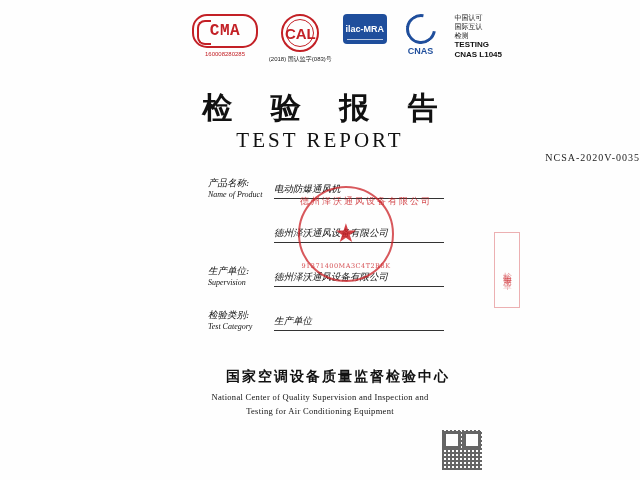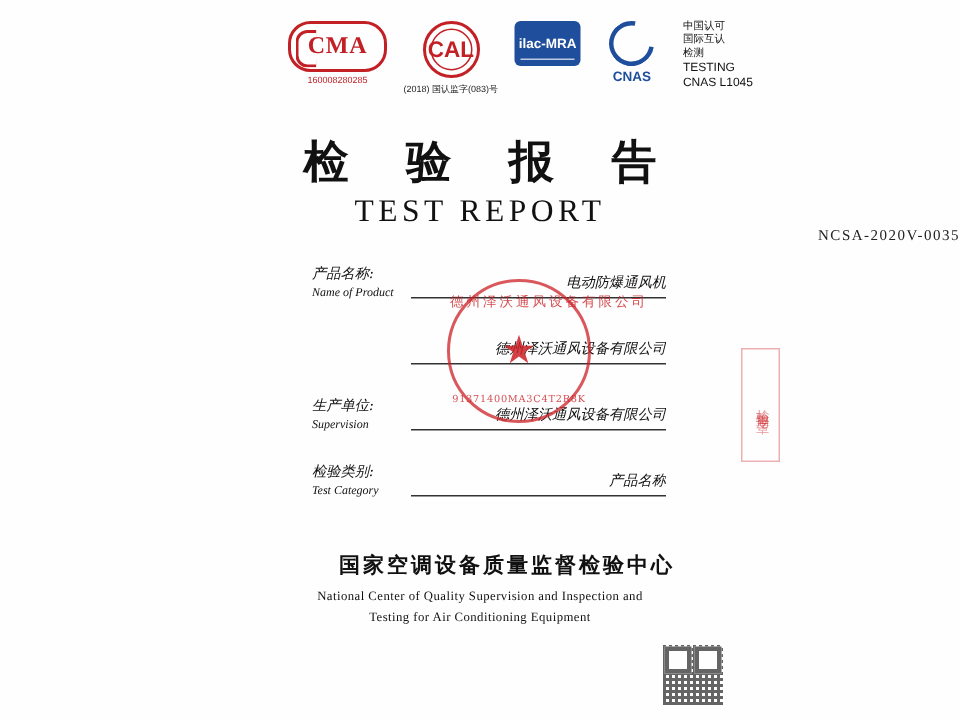--- a/index.html
+++ b/index.html
@@ -47,21 +47,21 @@
     height: 30px;
     border: 2px solid #c32026;
     border-radius: 15px;
     display: flex;
     align-items: center;
     justify-content: center;
     color: #c32026;
     font-weight: bold;
     font-size: 16px;
     letter-spacing: 0.5px;
-    font-family: Liberation Serif, serif;
+    font-family: Liberation Mono, monospace;
     position: relative;
     overflow: hidden;
   }
   .cma-box::before {
     content: "";
     position: absolute;
     left: 3px; top: 4px;
     width: 12px; height: 21px;
     border: 2px solid #c32026;
     border-right: none;
@@ -151,21 +151,21 @@
     line-height: 1.25;
   }
   .cnas-block .cn {
     font-size: 7px;
     color: #111;
     font-family: "Liberation Sans", sans-serif;
   }
   .cnas-block .en {
     font-size: 8px;
     color: #111;
-    font-weight: normal;
+    font-weight: bold;
     font-family: "Liberation Sans", sans-serif;
   }
 
   
   .title-cn {
     position: absolute;
     top: 88px;
     left: 0; right: 0;
     text-align: center;
     font-size: 30px;
@@ -230,21 +230,21 @@
     white-space: nowrap;
     margin-top: 1px;
   }
   .field-value {
     position: absolute;
     left: 66px;
     right: 0;
     top: 2px;
     height: 18px;
     border-bottom: 1px solid #333;
-    text-align: right;
+    text-align: left;
     font-size: 9.5px;
     color: #111;
     font-family: "DejaVu Serif", serif;
     line-height: 17px;
     white-space: nowrap;
     overflow: hidden;
   }
 
   
   .footer {
@@ -434,21 +434,21 @@
         <span class="en">Supervision</span>
       </div>
       <div class="field-value">德州泽沃通风设备有限公司</div>
     </div>
 
     <div class="field-row">
       <div class="field-label">
         <span class="cn">检验类别:</span>
         <span class="en">Test Category</span>
       </div>
-      <div class="field-value">产品名称</div>
+      <div class="field-value">生产单位</div>
     </div>
   </div>
 
   <div class="seal">
     <div class="seal-text">德州泽沃通风设备有限公司</div>
     <div class="star">★</div>
     <div class="seal-sub">91371400MA3C4T2R8K</div>
   </div>
 
   <div class="side-seal">检验专用章</div>

